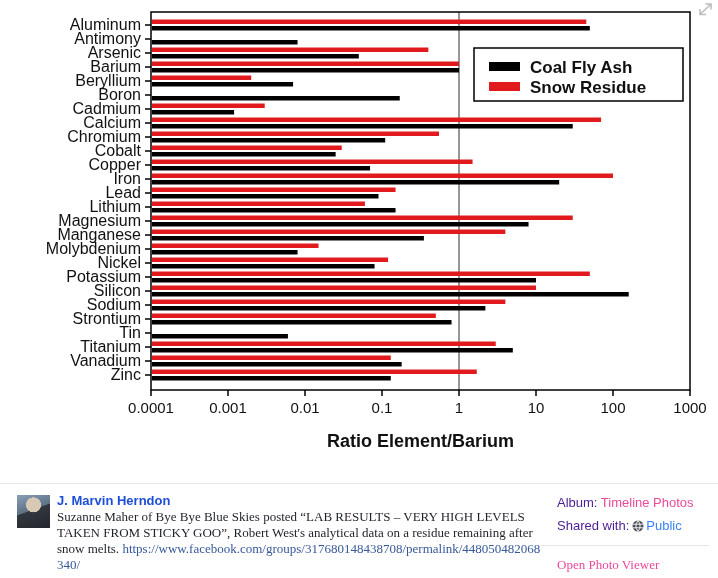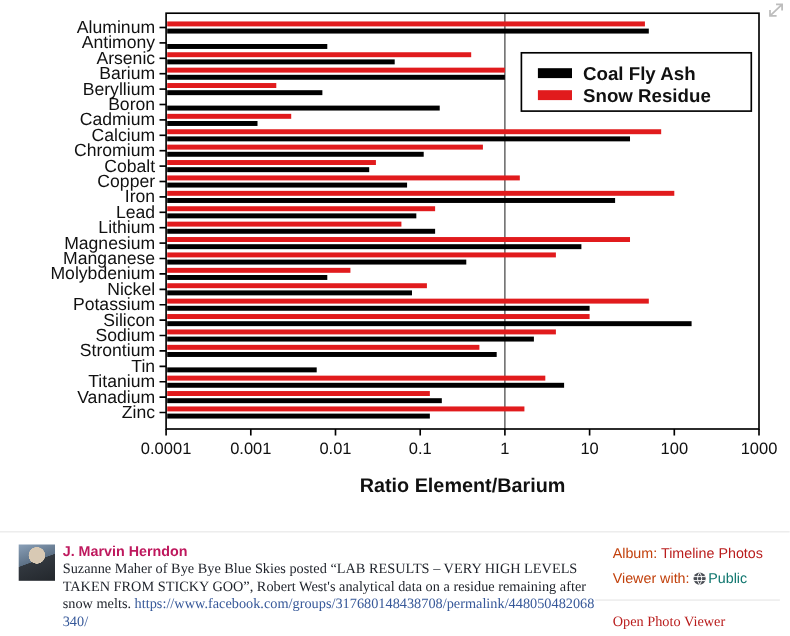--- a/index.html
+++ b/index.html
@@ -19,29 +19,29 @@
     background:#ffffff;border-top:1px solid #e5e5e5;font-size:13px;color:#1d2129;
   }
   .avatar{
     position:absolute;left:17px;top:11px;width:33px;height:33px;cursor:pointer;
     background:
       radial-gradient(circle at 50% 30%, #d8c9b4 0 26%, rgba(0,0,0,0) 27%),
       linear-gradient(160deg,#8aa0b8 0%, #5d7186 45%, #32383f 46%, #23272c 100%);
   }
   .post{position:absolute;left:57px;top:9px;width:484px;line-height:16px;}
   a{text-decoration:none;}
-  .author{color:#be185d;font-weight:bold;display:block;cursor:pointer;}
+  .author{color:#1d4ed8;font-weight:bold;display:block;cursor:pointer;}
   .post-body{color:#1d2129;word-wrap:break-word;font-family:Liberation Serif, serif;}
   .post-link{color:#365899;word-break:break-all;cursor:pointer;}
   .meta{position:absolute;left:541px;top:11px;width:170px;}
   .meta-row{padding-left:16px;height:16px;line-height:16px;white-space:nowrap;}
   .meta-row.shared{margin-top:7px;}
-  .meta-label{color:#c2410c;}
-  .meta-link{color:#b91c1c;cursor:pointer;}
-  .shared-value{color:#0f766e;}
+  .meta-label{color:#4c1d95;}
+  .meta-link{color:#ec4899;cursor:pointer;}
+  .shared-value{color:#3b82f6;}
   .globe{display:inline-block;vertical-align:-2px;margin:0 2px 0 3px;}
   .meta-divider{border-top:1px solid #e5e5e5;margin:11px 0 11px 0;width:168px;}
   .viewer{display:block;padding-left:16px;font-family:Liberation Serif, serif;}
 </style>
 </head>
 <body>
 
 <div class="stage">
 
   <div class="expand-btn">
@@ -187,21 +187,21 @@
       <a class="author" href="#">J. Marvin Herndon</a>
       <div class="post-body"><span>Suzanne Maher of Bye Bye Blue Skies posted “LAB RESULTS – VERY HIGH LEVELS TAKEN FROM STICKY GOO”, Robert West's analytical data on a residue remaining after snow melts. </span><a class="post-link" href="#">https://www.facebook.com/groups/317680148438708/permalink/448050482068340/</a></div>
     </div>
 
     <div class="meta">
       <div class="meta-row">
         <span class="meta-label">Album:</span>
         <a class="meta-link" href="#">Timeline Photos</a>
       </div>
       <div class="meta-row shared">
-        <span class="meta-label">Viewer with:</span><span class="globe"><svg width="12" height="12" viewBox="0 0 12 12">
+        <span class="meta-label">Shared with:</span><span class="globe"><svg width="12" height="12" viewBox="0 0 12 12">
               <circle cx="6" cy="6" r="5.5" fill="#4b4f56"></circle>
               <path d="M6 .5 a9 9 0 0 0 0 11 M6 .5 a9 9 0 0 1 0 11 M.6 4.2 h10.8 M.6 7.8 h10.8" stroke="#ffffff" stroke-width="0.9" fill="none"></path>
             </svg></span><span class="shared-value">Public</span>
       </div>
       <div class="meta-divider"></div>
       <a class="meta-link viewer" href="#">Open Photo Viewer</a>
     </div>
   </div>
 
 </div>

